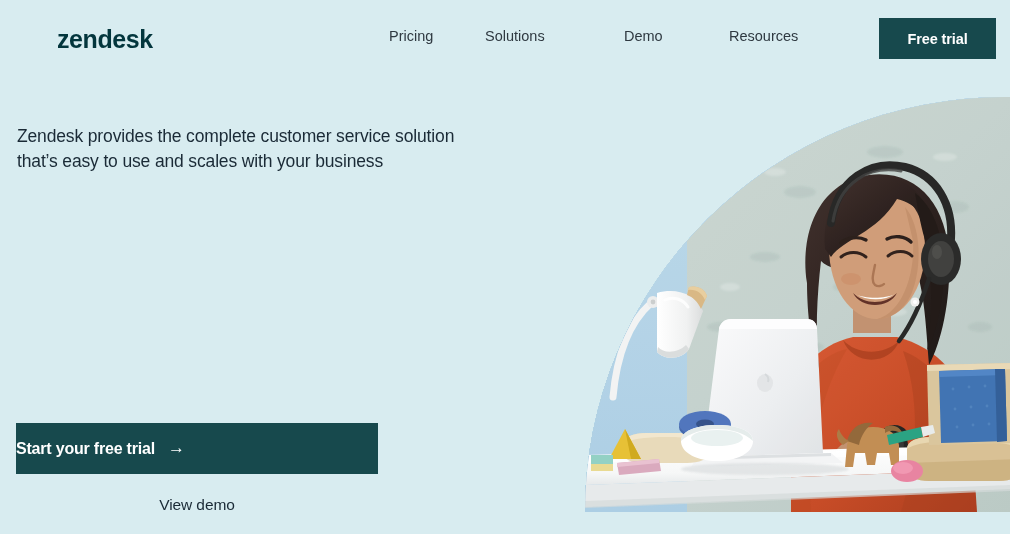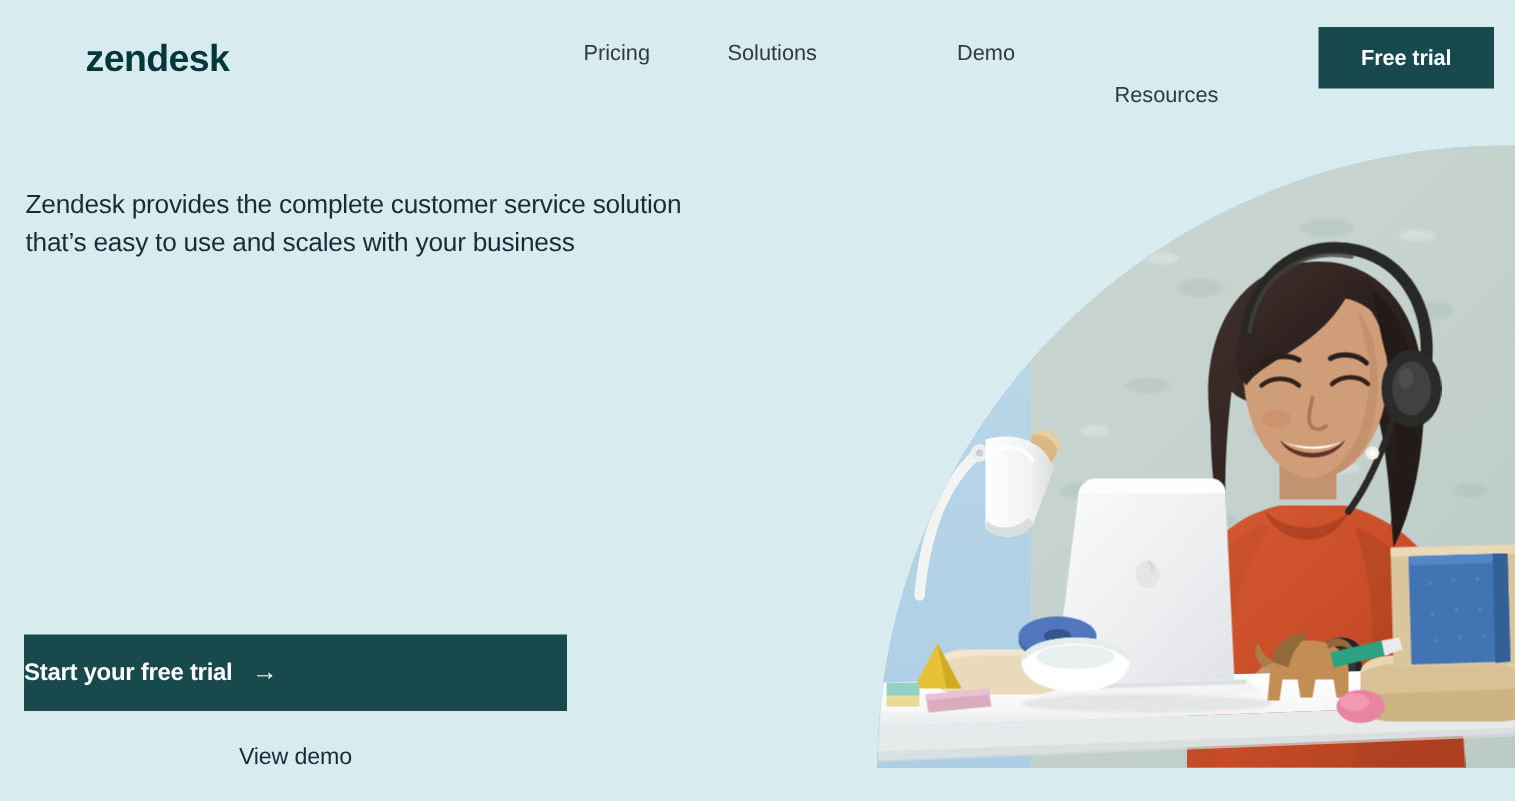--- a/index.html
+++ b/index.html
@@ -78,22 +78,22 @@
     display: block;
     height: 2px;
     background: #03363d;
     margin-top: 19px;
     width: 100%;
   }
 
   .nav-0 { left: 0px; }
   .nav-1 { left: 139px; margin-left: 28px; }
   .nav-2 { left: 263px; }
-  .nav-3 { left: 416px; }
-  .nav-4 { left: 521px; margin-top: 28px; }
+  .nav-3 { left: 402px; }
+  .nav-4 { left: 507px; }
 
   .btn-freetrial {
     position: absolute;
     left: 879px;
     top: 18px;
     width: 117px;
     height: 41px;
     background: #17494d;
     color: #ffffff;
     border: none;

